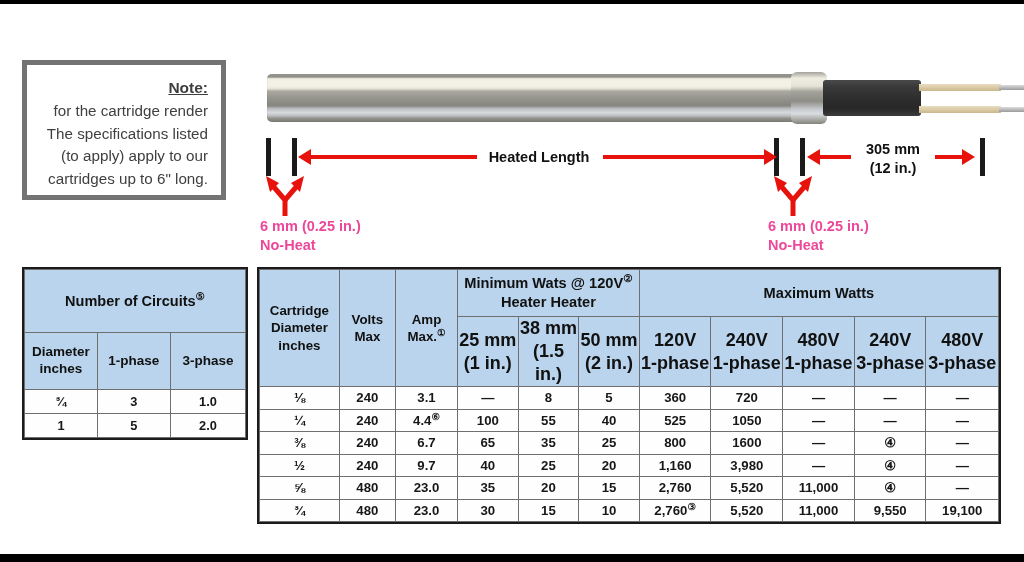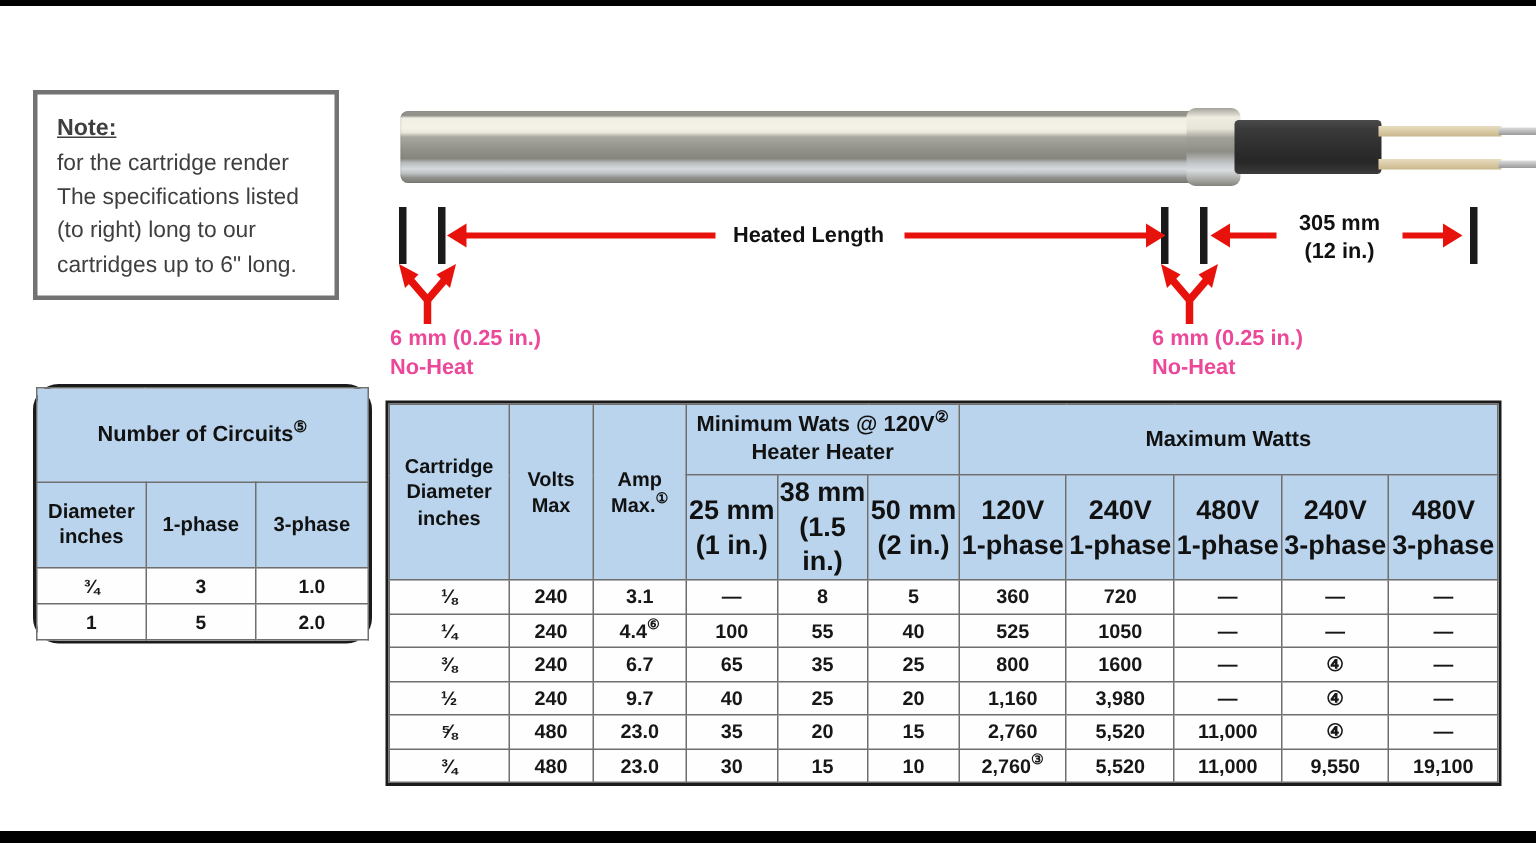--- a/index.html
+++ b/index.html
@@ -16,24 +16,25 @@
     left: 0; top: 4px;
     width: 1024px; height: 550px;
     background: #ffffff;
   }
 
   
   #note-box {
     position: absolute;
     left: 22px; top: 56px;
     width: 204px; height: 140px;
-    border: 3px solid #737373;
+    border: 5px solid #737373;
     background: #ffffff;
     box-sizing: border-box;
     padding: 12px 13px 0 13px;
+    text-align: right;
   }
   #note-box .note-title {
     font-size: 15.5px;
     font-weight: bold;
     color: #3f3f3f;
     text-decoration: underline;
     line-height: 1.45;
   }
   #note-box .note-body {
     font-size: 15.2px;
@@ -155,23 +156,22 @@
     box-shadow: 0 0 0 2px #1b1b1b;
   }
   sup.circ {
     font-size: 0.72em;
     vertical-align: super;
     line-height: 0;
   }
 
   
   #circuits-table {
-    left: 24px; top: 254px;
+    left: 24px; top: 265px;
     width: 222px;
-    border-radius: 15px;
   }
   #circuits-table .title-cell {
     height: 62px;
     font-size: 14.5px;
   }
   #circuits-table .sub-cell {
     height: 56px;
     font-size: 13.5px;
     line-height: 1.25;
   }
@@ -193,21 +193,21 @@
 </head>
 <body>
 
 <div id="page">
 
   <div id="note-box">
     <div class="note-title">Note:</div>
     <div class="note-body">
       <div>for the cartridge render</div>
       <div>The specifications listed</div>
-      <div>(to right) long to our</div>
+      <div>(to apply) apply to our</div>
       <div>cartridges up to 6" long.</div>
     </div>
   </div>
 
   <div id="heater-fig">
 
     <div class="cart-body"></div>
     <div class="cart-cap"></div>
     <div class="cable"></div>
 

